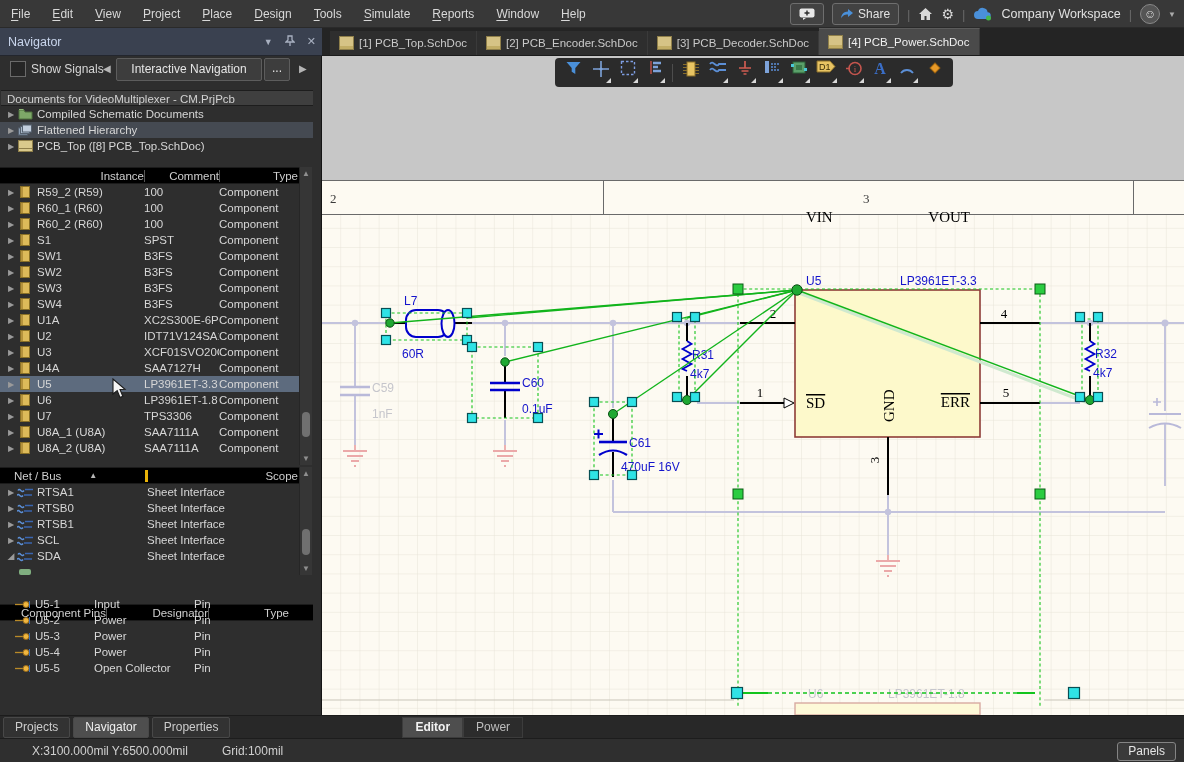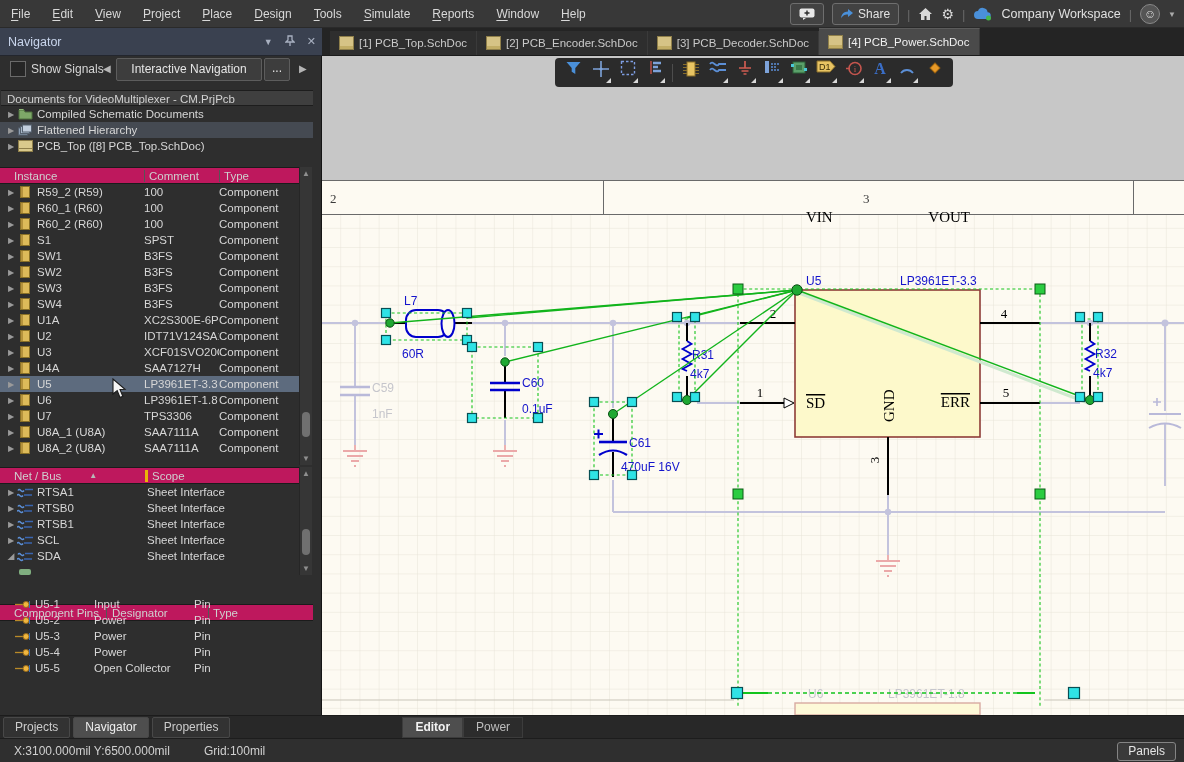--- a/index.html
+++ b/index.html
@@ -30,21 +30,21 @@
   .cb{position:absolute;left:10px;top:5px;width:14px;height:14px;background:#262626;border:1px solid #6a6a6a;}
   .cblabel{position:absolute;left:31px;top:6px;font-size:12px;}
   .arrbtn{position:absolute;top:4px;color:#b5b5b5;font-size:10px;padding:3px 4px;}
   .inbtn{position:absolute;left:116px;top:2px;width:144px;height:21px;background:#3d3d3d;border:1px solid #5d5d5d;border-radius:2px;color:#e5e5e5;font-size:12px;text-align:center;line-height:21px;}
   .dotbtn{position:absolute;left:264px;top:2px;width:24px;height:21px;background:#3d3d3d;border:1px solid #5d5d5d;border-radius:2px;color:#e5e5e5;font-size:12px;text-align:center;line-height:18px;}
   .sechead{position:absolute;left:1px;width:312px;height:16px;background:#3f3f3f;border-top:1px solid #1d1d1d;border-bottom:1px solid #1d1d1d;color:#d2d2d2;font-size:11.5px;line-height:16px;padding-left:6px;box-sizing:border-box;}
   .trow{display:flex;align-items:center;height:16px;position:relative;}
   .trow.sel{background:#5d6b7e;}
   .trow .tw{width:10px;text-align:center;color:#9a9a9a;font-size:8px;margin-left:6px;flex:none;}
   .icw{width:18px;display:flex;justify-content:center;flex:none;margin-right:3px;}
-  .thead{display:flex;height:17px;background:#be185d;border-top:1px solid #1b1b1b;border-bottom:1px solid #1b1b1b;align-items:center;font-size:11.5px;color:#cfcfcf;box-sizing:border-box;}
+  .thead{display:flex;height:17px;background:#000000;border-top:1px solid #1b1b1b;border-bottom:1px solid #1b1b1b;align-items:center;font-size:11.5px;color:#cfcfcf;box-sizing:border-box;text-align:right;}
   .thead span{box-sizing:border-box;}
   .c-inst1{width:145px;padding-left:14px;border-right:1px solid #565656;}
   .c-inst2{width:75px;padding-left:4px;border-right:1px solid #565656;}
   .c-inst3{width:78px;padding-left:4px;}
   .r-inst1{width:107px;white-space:nowrap;overflow:hidden;}
   .r-inst2{width:75px;flex:none;white-space:nowrap;overflow:hidden;}
   .r-inst3{width:78px;flex:none;}
   .c-net1{width:148px;padding-left:14px;border-right:3px solid #eab308;display:flex;align-items:center;}
   .c-net2{width:150px;padding-left:4px;}
   .r-net1{width:110px;white-space:nowrap;}
@@ -61,21 +61,21 @@
   .sb .up{top:2px;} .sb .dn{bottom:2px;}
   .sb .thumb{position:absolute;left:2px;width:8px;background:#707070;border-radius:4px;}
   
   .bottombar{position:absolute;left:0;top:715px;width:1184px;height:23px;background:#282828;border-top:1px solid #1c1c1c;box-sizing:border-box;display:flex;align-items:center;}
   .ptab{height:19px;line-height:19px;padding:0 11px;font-size:12px;color:#cccccc;background:#323232;border:1px solid #484848;border-radius:2px;margin-left:3px;}
   .ptab.active{background:#4e4e4e;color:#efefef;}
   .etabs{margin-left:14px;display:flex;}
   .etab{height:19px;line-height:19px;padding:0 12px;font-size:12px;color:#bdbdbd;background:#2c2c2c;border:1px solid #3c3c3c;}
   .etab.active{background:#4e4e4e;color:#f3f3f3;font-weight:bold;}
   .statusbar{position:absolute;left:0;top:738px;width:1184px;height:24px;background:#2f2f2f;border-top:1px solid #1d1d1d;box-sizing:border-box;display:flex;align-items:center;color:#d0d0d0;font-size:12px;}
-  .coords{margin-left:14px;} .gridtxt{margin-left:34px;}
+  .coords{margin-left:32px;} .gridtxt{margin-left:34px;}
   .panelsbtn{position:absolute;right:8px;top:3px;height:17px;line-height:17px;padding:0 10px;border:1px solid #848484;border-radius:3px;background:#3a3a3a;color:#e5e5e5;font-size:12px;}
   
   .editor{position:absolute;left:322px;top:56px;width:862px;height:659px;background:#c7c7c7;overflow:hidden;}
   .activebar{position:absolute;left:233px;top:2px;width:398px;height:29px;background:#2b2b2b;border-radius:4px;display:flex;align-items:center;padding:0 6px;box-sizing:border-box;gap:2px;z-index:5;}
   .abicon{position:relative;width:26px;height:25px;display:flex;align-items:flex-start;justify-content:center;}
   .abicon .tri{position:absolute;right:2px;bottom:2px;width:0;height:0;border-left:5px solid transparent;border-bottom:5px solid #d8d8d8;}
   .absep{width:1px;height:18px;background:#4d4d4d;margin:0 3px;}
   .cursor{position:absolute;left:112px;top:378px;z-index:60;pointer-events:none;}
   svg text{user-select:none;}
   .schlbl{font-family:"Liberation Sans",sans-serif;font-size:12px;fill:#1414cc;}

